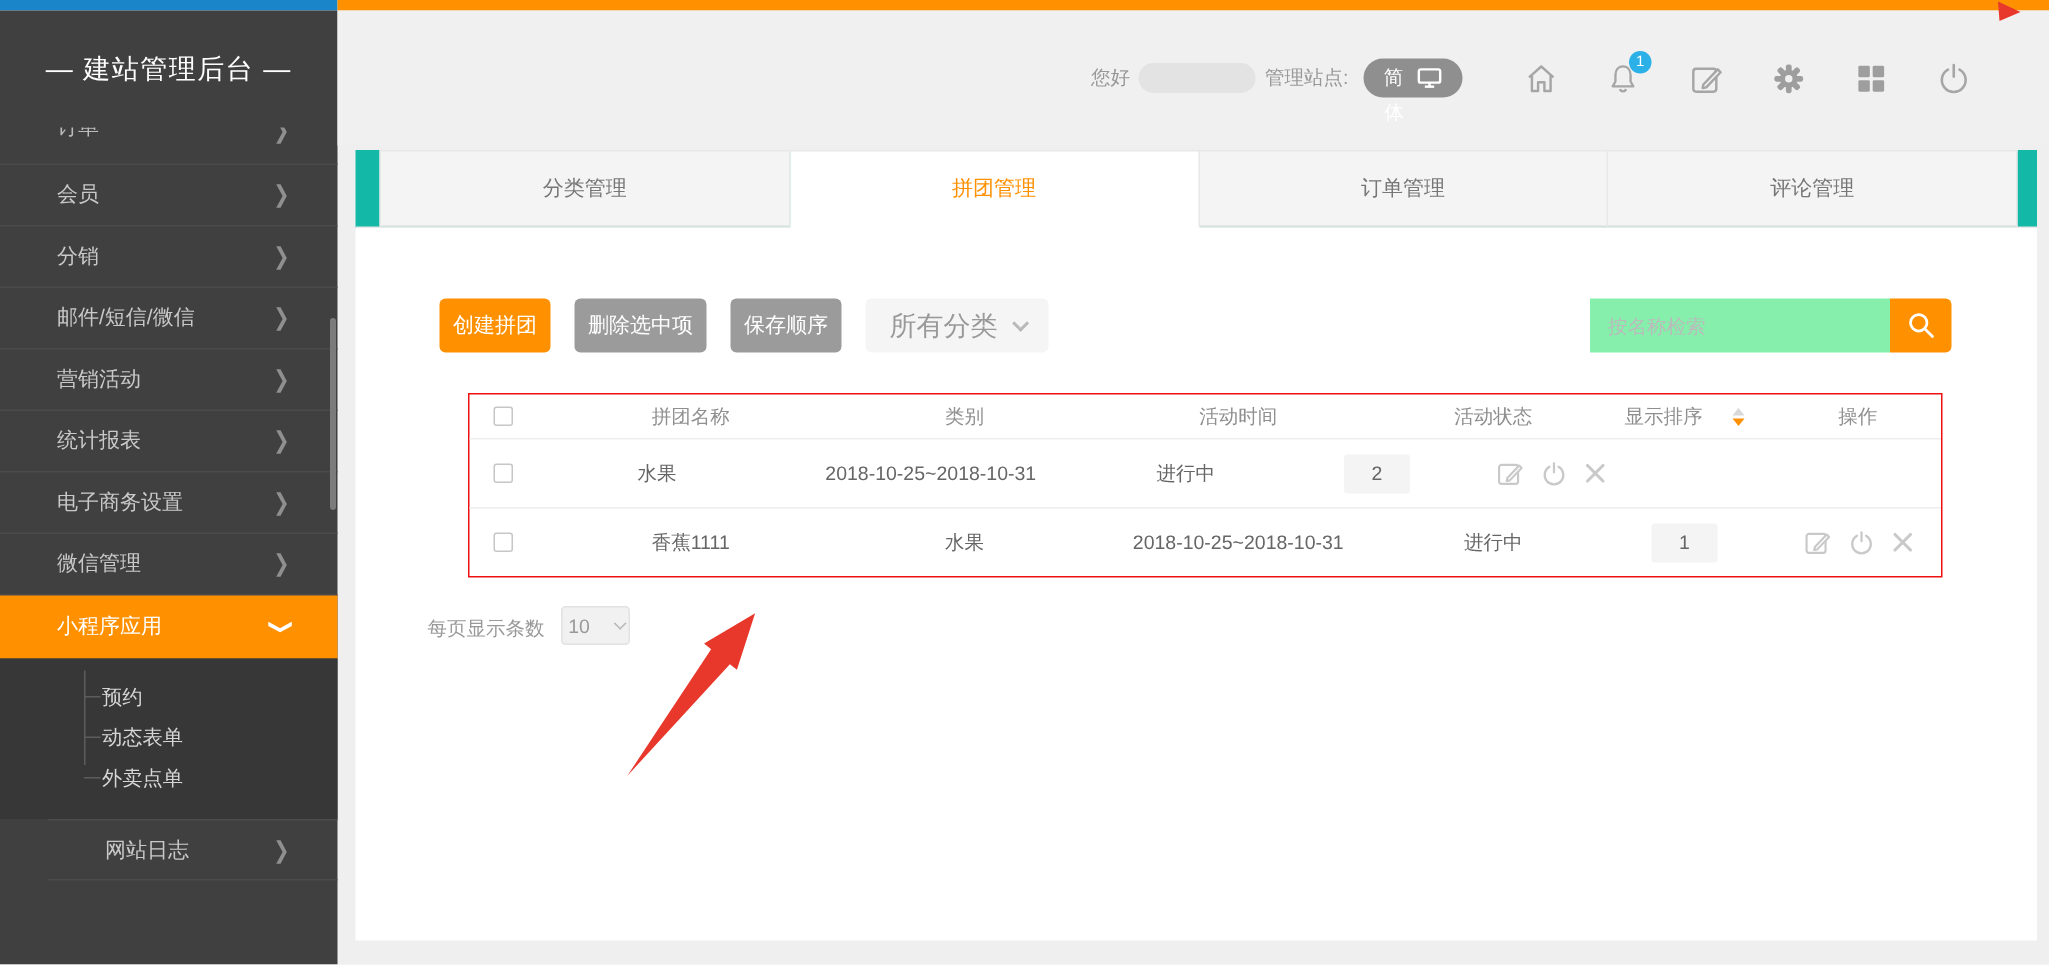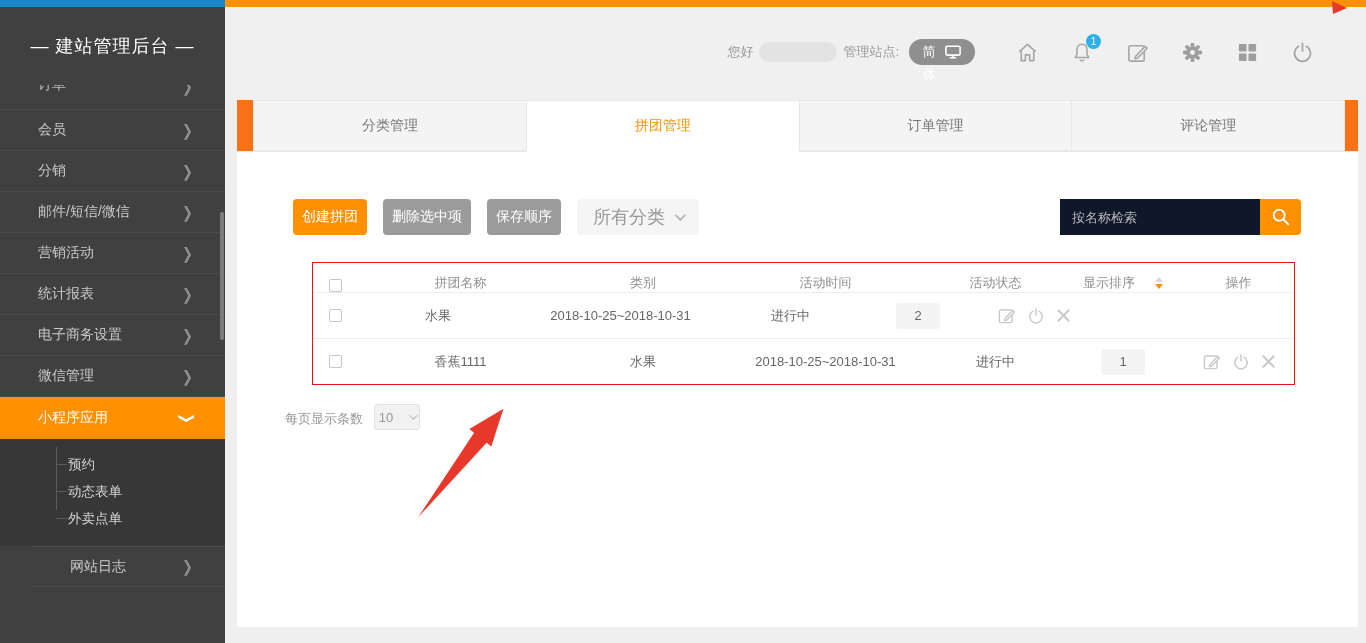--- a/index.html
+++ b/index.html
@@ -35,40 +35,40 @@
   .lang-pill-wrap { position:relative; margin-left:10px; margin-right:40px; }
   .lang-pill { width:66px; height:26px; background:#8f8f8f; border-radius:13px; display:flex; align-items:center; justify-content:center; gap:8px; color:#fff; font-size:13px; cursor:pointer; }
   .lang-below { position:absolute; left:14px; top:27px; color:#fff; font-size:13px; }
   .header-icons { display:flex; align-items:center; gap:31px; }
   .hicon { position:relative; width:24px; height:24px; display:flex; align-items:center; justify-content:center; cursor:pointer; }
   .hicon svg { display:block; }
   .badge { position:absolute; top:-6px; right:-7px; min-width:15px; height:15px; background:#2bb0e8; color:#fff; border-radius:8px; font-size:10px; display:flex; align-items:center; justify-content:center; padding:0 3px; }
 
   
   .panel { position:absolute; left:237px; top:100px; width:1121px; height:527px; background:#fff; }
-  .tabbar { position:absolute; left:0; top:0; width:100%; height:52px; display:flex; padding-left:16px; padding-right:13px; border-bottom:1px solid #e8e8e8; background:#f97316; }
+  .tabbar { position:absolute; left:0; top:0; width:100%; height:52px; display:flex; padding-left:16px; padding-right:13px; border-bottom:1px solid #e8e8e8; background:#14b8a6; }
   .tab { flex:1; display:flex; align-items:center; justify-content:center; font-size:14px; color:#777; background:#f4f4f4; border:1px solid #e8e8e8; border-left:none; cursor:pointer; }
   .tab:first-child { border-left:1px solid #e8e8e8; }
   .tab.active { background:#fff; color:#ff9000; border-bottom:1px solid #fff; margin-bottom:-1px; }
 
   
   .btn { position:absolute; top:99px; height:36px; border:none; border-radius:4px; color:#fff; font-size:14px; cursor:pointer; font-family:inherit; }
   .btn-create { left:56px; width:74px; background:#ff9000; }
   .btn-delete { left:146px; width:88px; background:#9b9b9b; }
   .btn-save { left:250px; width:74px; background:#9b9b9b; }
   .dropdown { position:absolute; left:340px; top:99px; width:122px; height:36px; background:#f5f5f5; border-radius:4px; display:flex; align-items:center; justify-content:center; gap:10px; font-size:18px; color:#999; cursor:pointer; }
   .dropdown .dchev, .pagesize .dchev { width:8px; height:8px; border-right:2px solid #b9b9b9; border-bottom:2px solid #b9b9b9; transform:rotate(45deg) translateY(-2px); }
-  .search-input { position:absolute; left:823px; top:99px; width:200px; height:36px; background:#0f172a; border:none; outline:none; padding:0 12px; font-size:13px; color:#666; font-family:inherit; }
+  .search-input { position:absolute; left:823px; top:99px; width:200px; height:36px; background:#86efac; border:none; outline:none; padding:0 12px; font-size:13px; color:#666; font-family:inherit; }
   .search-input::placeholder { color:#bbb; }
   .search-btn { position:absolute; left:1023px; top:99px; width:41px; height:36px; background:#ff9000; border:none; border-radius:0 4px 4px 0; cursor:pointer; display:flex; align-items:center; justify-content:center; }
 
   
   .table-wrap { position:absolute; left:75px; top:162px; width:983px; border:1px solid #ee1111; background:#fff; }
   .trow { display:flex; align-items:center; }
-  .trow.head { height:29px; color:#8f8f8f; font-size:13px;align-items:flex-end; }
+  .trow.head { height:29px; color:#8f8f8f; font-size:13px; }
   .trow.body { height:46px; color:#666; font-size:13px; border-top:1px solid #ededed; }
   .c-cb { width:45px; display:flex; justify-content:center; }
   .c-name { width:205px; text-align:center; }
   .c-cat { width:160px; text-align:center; }
   .c-time { width:205px; text-align:center; }
   .c-status { width:135px; text-align:center; }
   .c-sort { width:120px; display:flex; align-items:center; justify-content:center; gap:20px; }
   .c-act { width:111px; display:flex; align-items:center; justify-content:center; gap:11px; }
   .checkbox { width:13px; height:13px; border:1px solid #c6c6c6; border-radius:2px; background:#fff; cursor:pointer; }
   .sort-carets { display:flex; flex-direction:column; gap:2px; }

